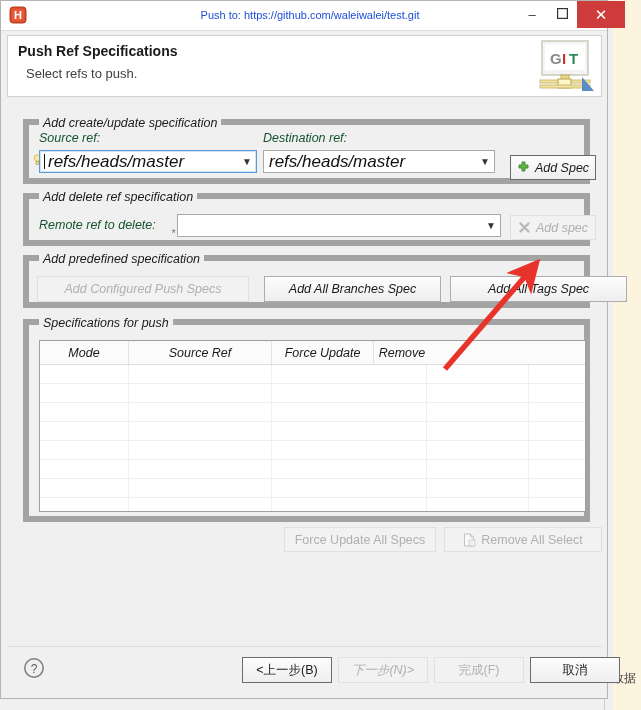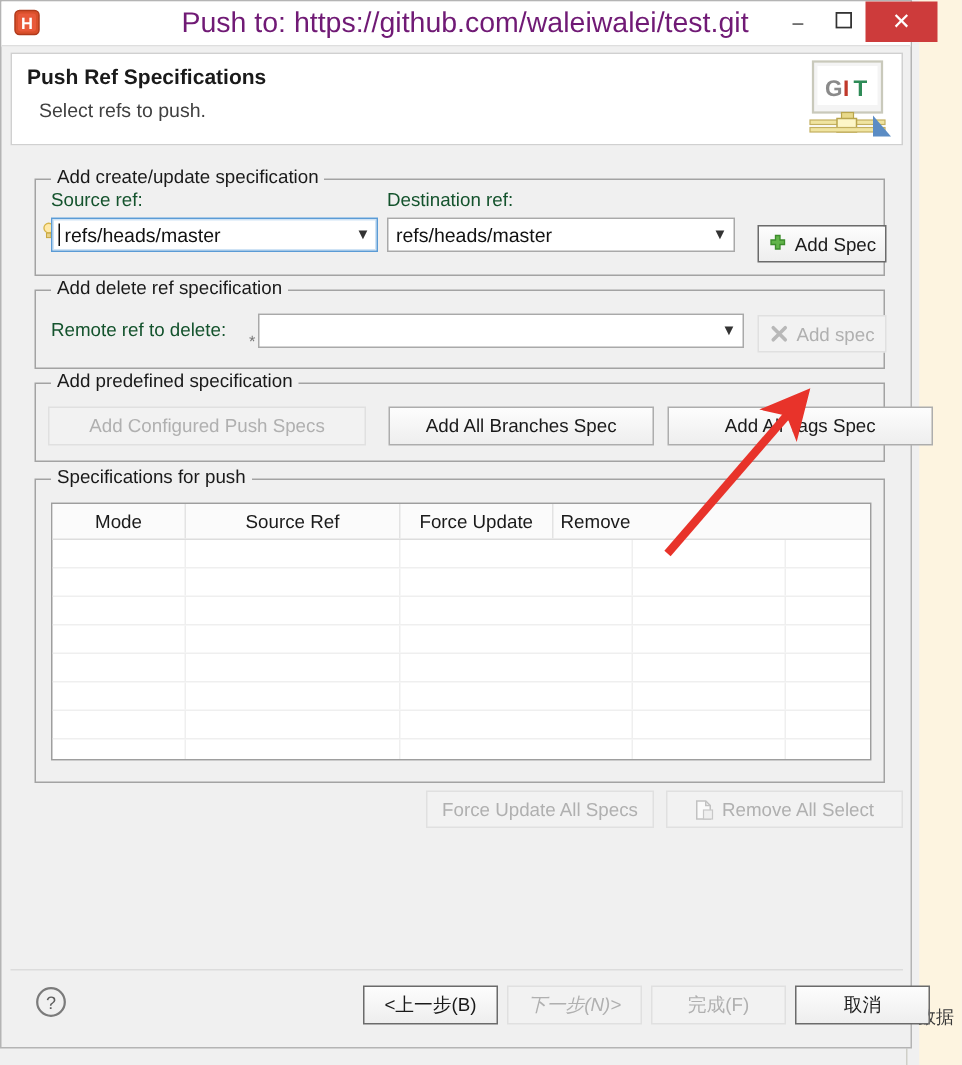--- a/index.html
+++ b/index.html
@@ -41,21 +41,21 @@
   #titlebar {
     position: relative; height: 29px; background: #ffffff;
     border-bottom: 1px solid #dedede;
   }
   #app-icon {
     position: absolute; left: 8px; top: 5px; width: 18px; height: 18px;
   }
   #title-text {
     position: absolute; left: 0; top: 0; width: 608px; height: 29px;
     line-height: 29px; text-align: center;
-    font-size: 19px; color: #701a75;
+    font-size: 11px; color: #1d4ed8;
     padding-left: 10px; box-sizing: border-box;
   }
   .winbtn {
     position: absolute; top: 0px; height: 27px;
     display: flex; align-items: center; justify-content: center;
     cursor: default;
   }
   #btn-min { left: 516px; width: 30px; }
   #btn-max { left: 546px; width: 30px; }
   #btn-close {
@@ -88,22 +88,23 @@
   
   #body-area {
     position: absolute; left: 6px; top: 96px;
     width: 595px; height: 545px;
     background: #f0f0f0;
   }
 
   
   .group {
     position: absolute;
-    border: 1px solid #a3a3a3;
+    border: 6px solid #a3a3a3;
     box-sizing: border-box;
+    font-style: italic;
   }
   .group-label {
     position: absolute; top: -9px; left: 10px;
     background: #f0f0f0; padding: 0 4px;
     font-size: 12.5px; color: #1a1a1a;
     white-space: nowrap;
   }
 
   #grp-create { left: 16px; top: 22px; width: 567px; height: 65px; }
   #grp-delete { left: 16px; top: 96px; width: 567px; height: 53px; }
@@ -115,21 +116,21 @@
   }
 
   
   .combo {
     position: absolute; height: 23px; background: #fff;
     border: 1px solid #a9a9a9; box-sizing: border-box;
     display: flex; align-items: center;
   }
   .combo.focused { border: 1px solid #5b9bd5; box-shadow: 0 0 0 1px #cfe3f5 inset; }
   .combo-text {
-    flex: 1; padding-left: 5px; font-size: 13px; color: #111;
+    flex: 1; padding-left: 5px; font-size: 17px; color: #111;
     white-space: nowrap; overflow: hidden;
   }
   .combo-arrow {
     width: 18px; text-align: center; font-size: 10px; color: #333;
     line-height: 1;
   }
   .caret {
     position: absolute; left: 4px; top: 3px; width: 1px; height: 15px;
     background: #111;
   }

